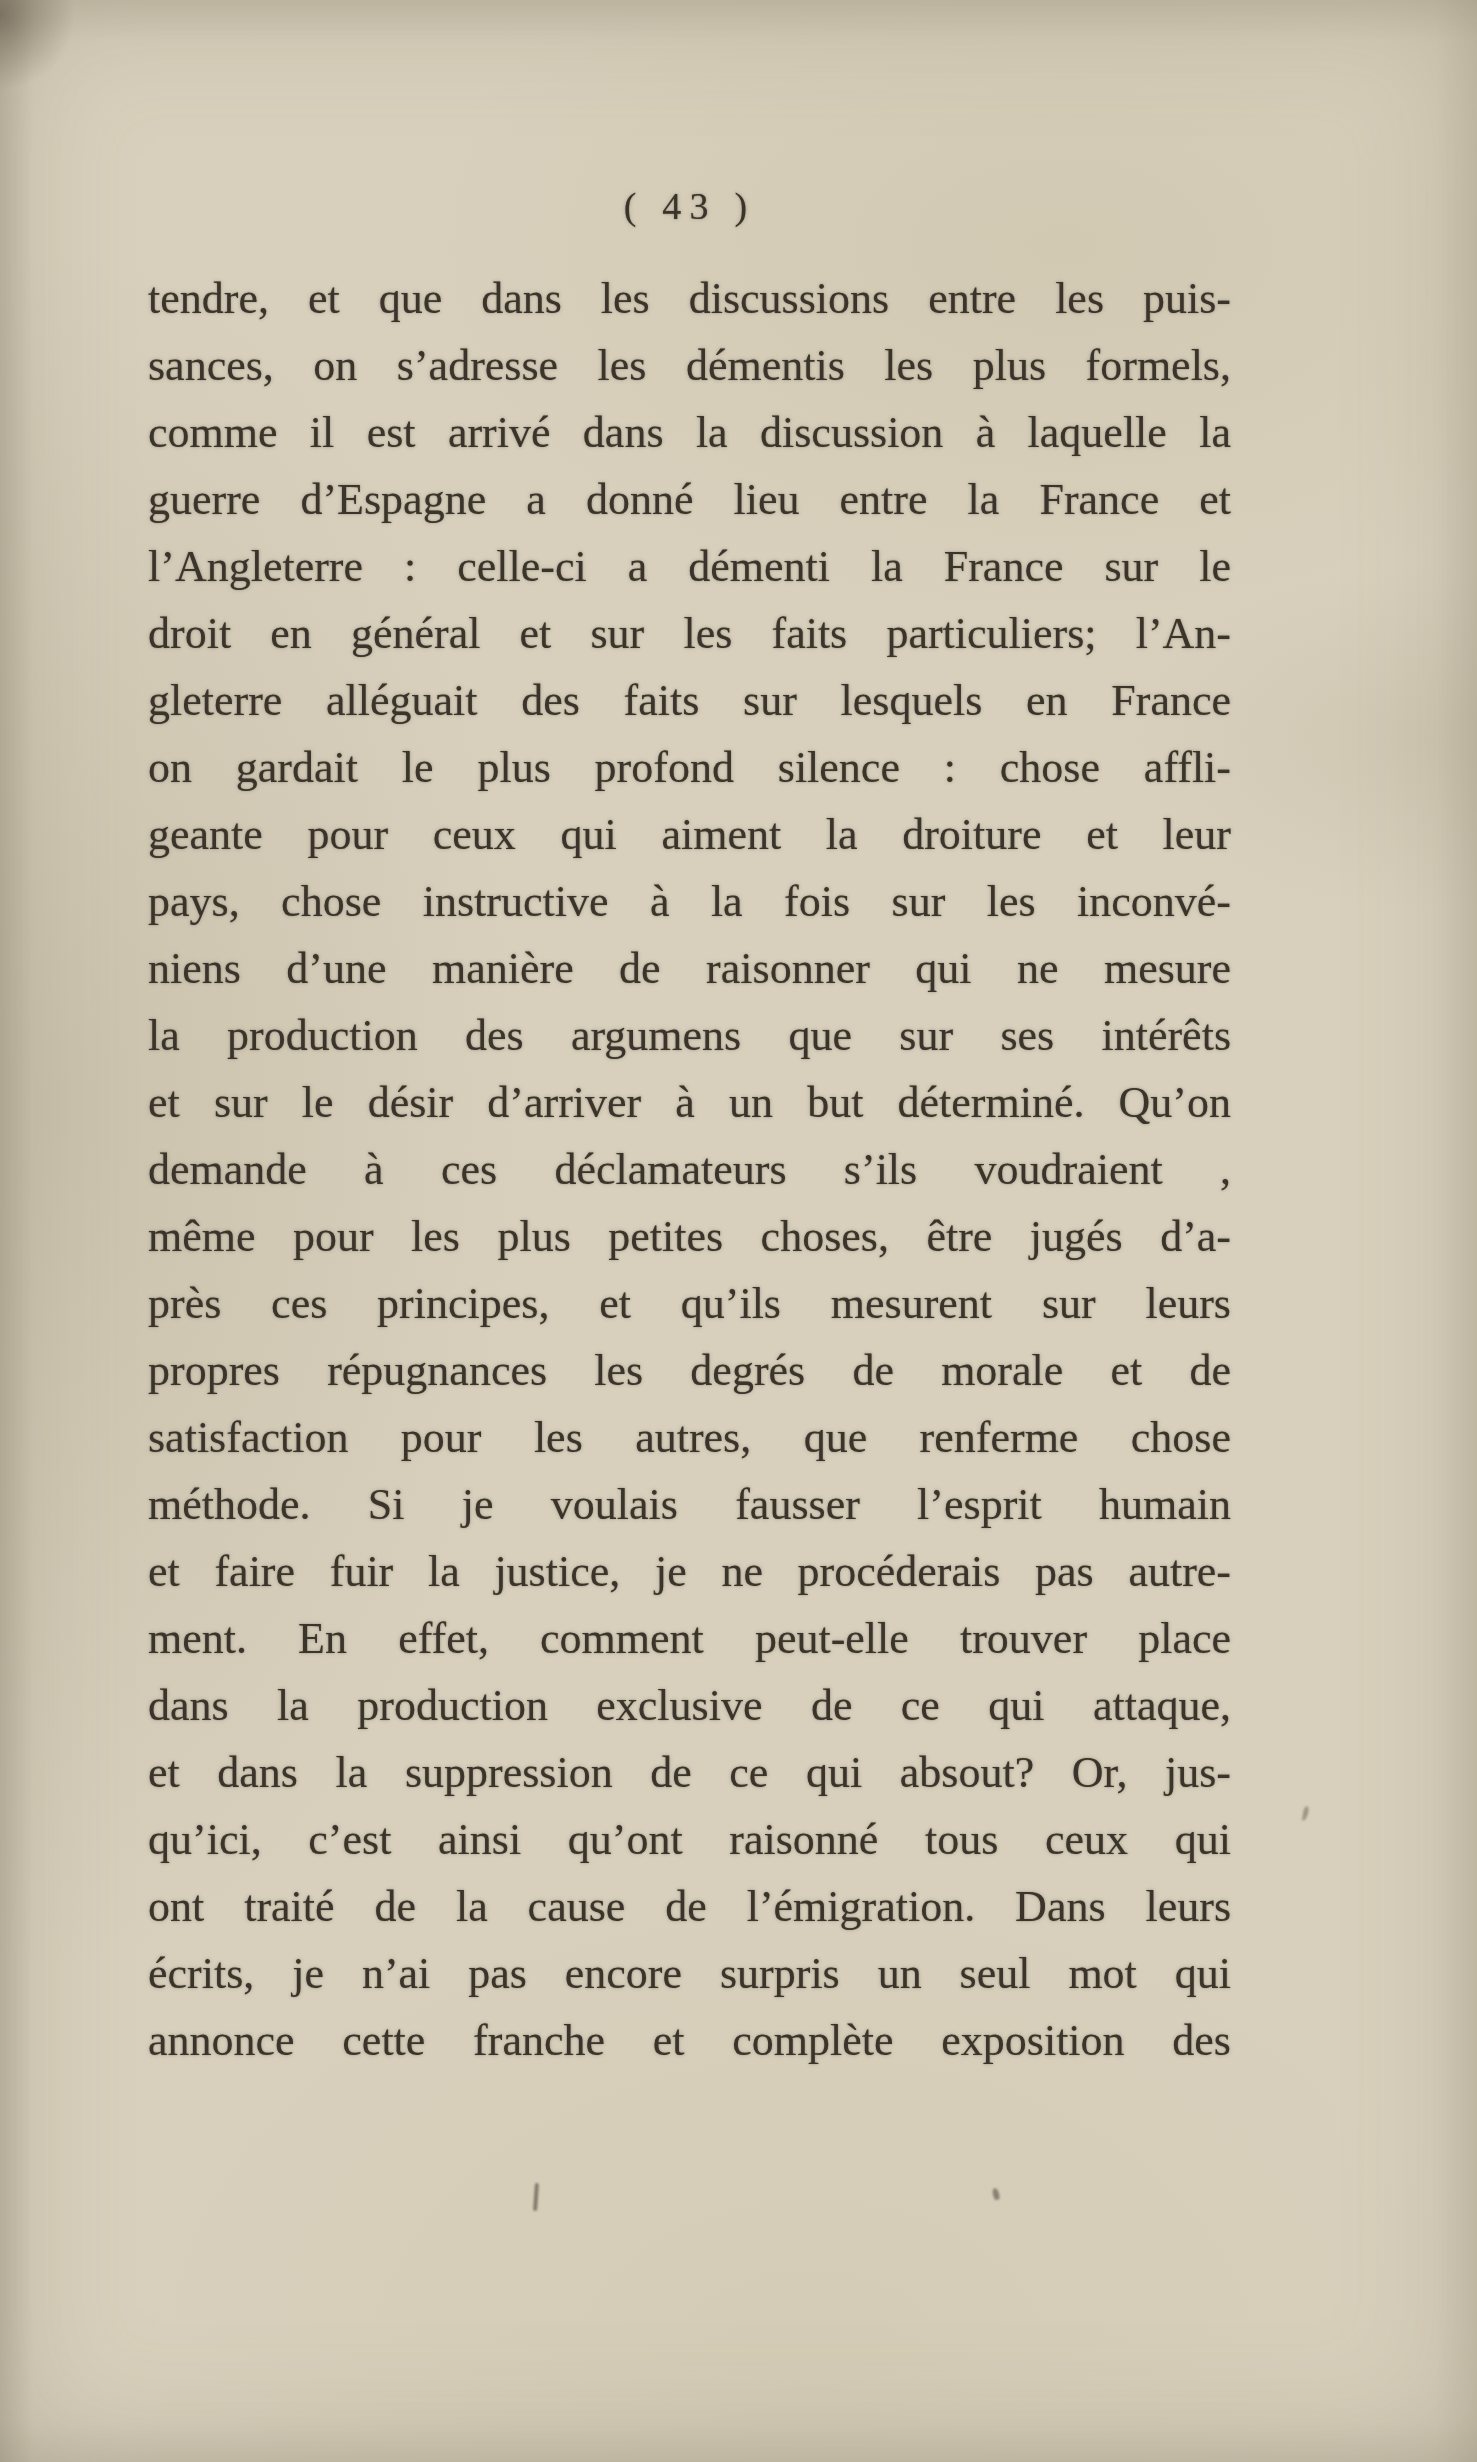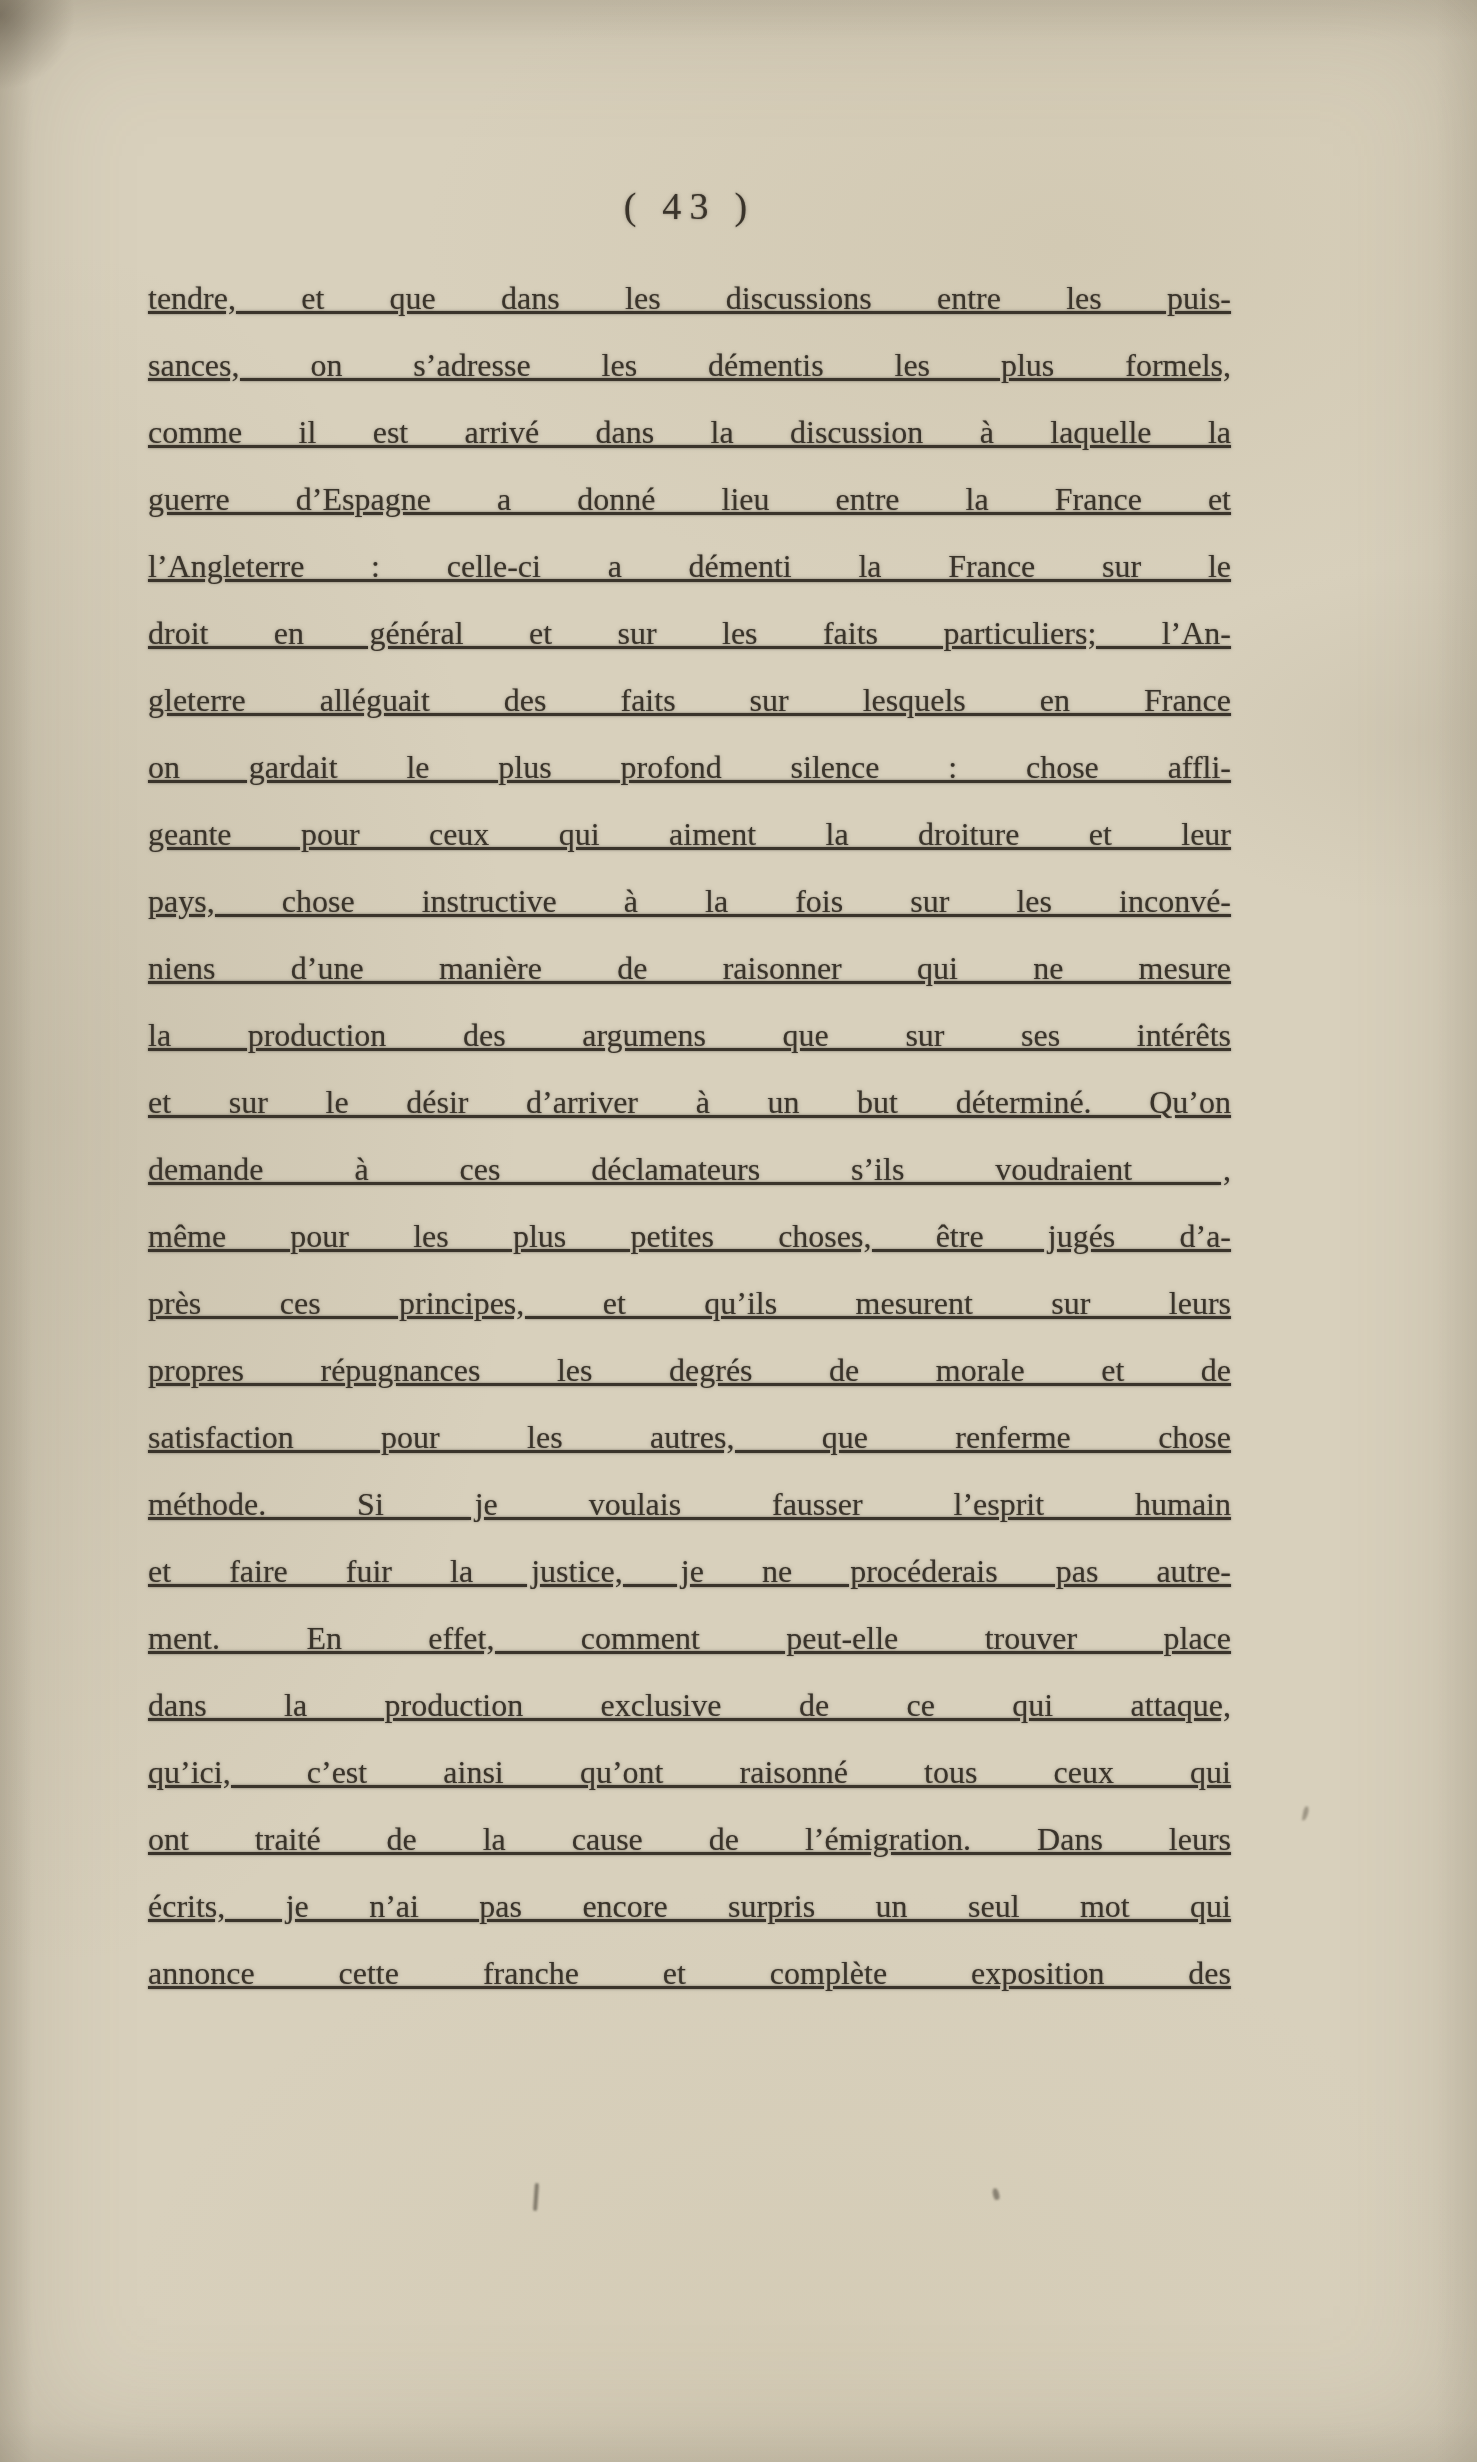--- a/index.html
+++ b/index.html
@@ -38,27 +38,26 @@
     position: absolute;
     top: 265px;
     left: 148px;
     width: 1083px;
   }
 
   .line {
     position: relative;
     height: 67px;
     line-height: 67px;
-    font-size: 32px;
+    font-size: 44px;
     color: #3a342b;
     text-align: justify;
     text-align-last: justify;
     white-space: normal;
     text-shadow: 0 0 1.6px rgba(58,52,42,0.50), 0 0 5.7px rgba(58,52,42,0.16);
-    text-decoration: underline;
   }
 
   
   .line.bleed::before {
     content: attr(data-ghost);
     position: absolute;
     left: 8.2px;
     right: 8.2px;
     top: -31px;
     z-index: -1;
@@ -117,20 +116,21 @@
       <div class="line" data-ghost="et sur le désir d’arriver à un but déterminé. Qu’on">et sur le désir d’arriver à un but déterminé. Qu’on</div>
       <div class="line bleed" data-ghost="demande à ces déclamateurs s’ils voudraient ,">demande à ces déclamateurs s’ils voudraient ,</div>
       <div class="line bleed" data-ghost="même pour les plus petites choses, être jugés d’a-">même pour les plus petites choses, être jugés d’a-</div>
       <div class="line" data-ghost="près ces principes, et qu’ils mesurent sur leurs">près ces principes, et qu’ils mesurent sur leurs</div>
       <div class="line" data-ghost="propres répugnances les degrés de morale et de">propres répugnances les degrés de morale et de</div>
       <div class="line bleed" data-ghost="satisfaction pour les autres, que renferme cette">satisfaction pour les autres, que renferme chose</div>
       <div class="line bleed" data-ghost="méthode. Si je voulais fausser l’esprit humain">méthode. Si je voulais fausser l’esprit humain</div>
       <div class="line" data-ghost="et faire fuir la justice, je ne procéderais pas autre-">et faire fuir la justice, je ne procéderais pas autre-</div>
       <div class="line" data-ghost="ment. En effet, comment peut-elle trouver place">ment. En effet, comment peut-elle trouver place</div>
       <div class="line bleed" data-ghost="dans la production exclusive de ce qui attaque,">dans la production exclusive de ce qui attaque,</div>
+      <div class="line" data-ghost="et dans la suppression de ce qui absout? Or, jus-">et dans la suppression de ce qui absout? Or, jus-</div>
       <div class="line bleed" data-ghost="qu’ici, c’est ainsi qu’ont raisonné tous ceux qui">qu’ici, c’est ainsi qu’ont raisonné tous ceux qui</div>
       <div class="line" data-ghost="ont traité de la cause de l’émigration. Dans leurs">ont traité de la cause de l’émigration. Dans leurs</div>
       <div class="line bleed" data-ghost="écrits, je n’ai pas encore surpris un seul mot qui">écrits, je n’ai pas encore surpris un seul mot qui</div>
       <div class="line" data-ghost="annonce cette franche et complète exposition des">annonce cette franche et complète exposition des</div>
     </div>
 <div class="speck speck-sliver" style="left: 534px; top: 2183px;"></div>
     <div class="speck speck-dot" style="left: 993px; top: 2188px;"></div>
     <div class="speck speck-comma" style="left: 1303px; top: 1806px;"></div>
   </div>
 

